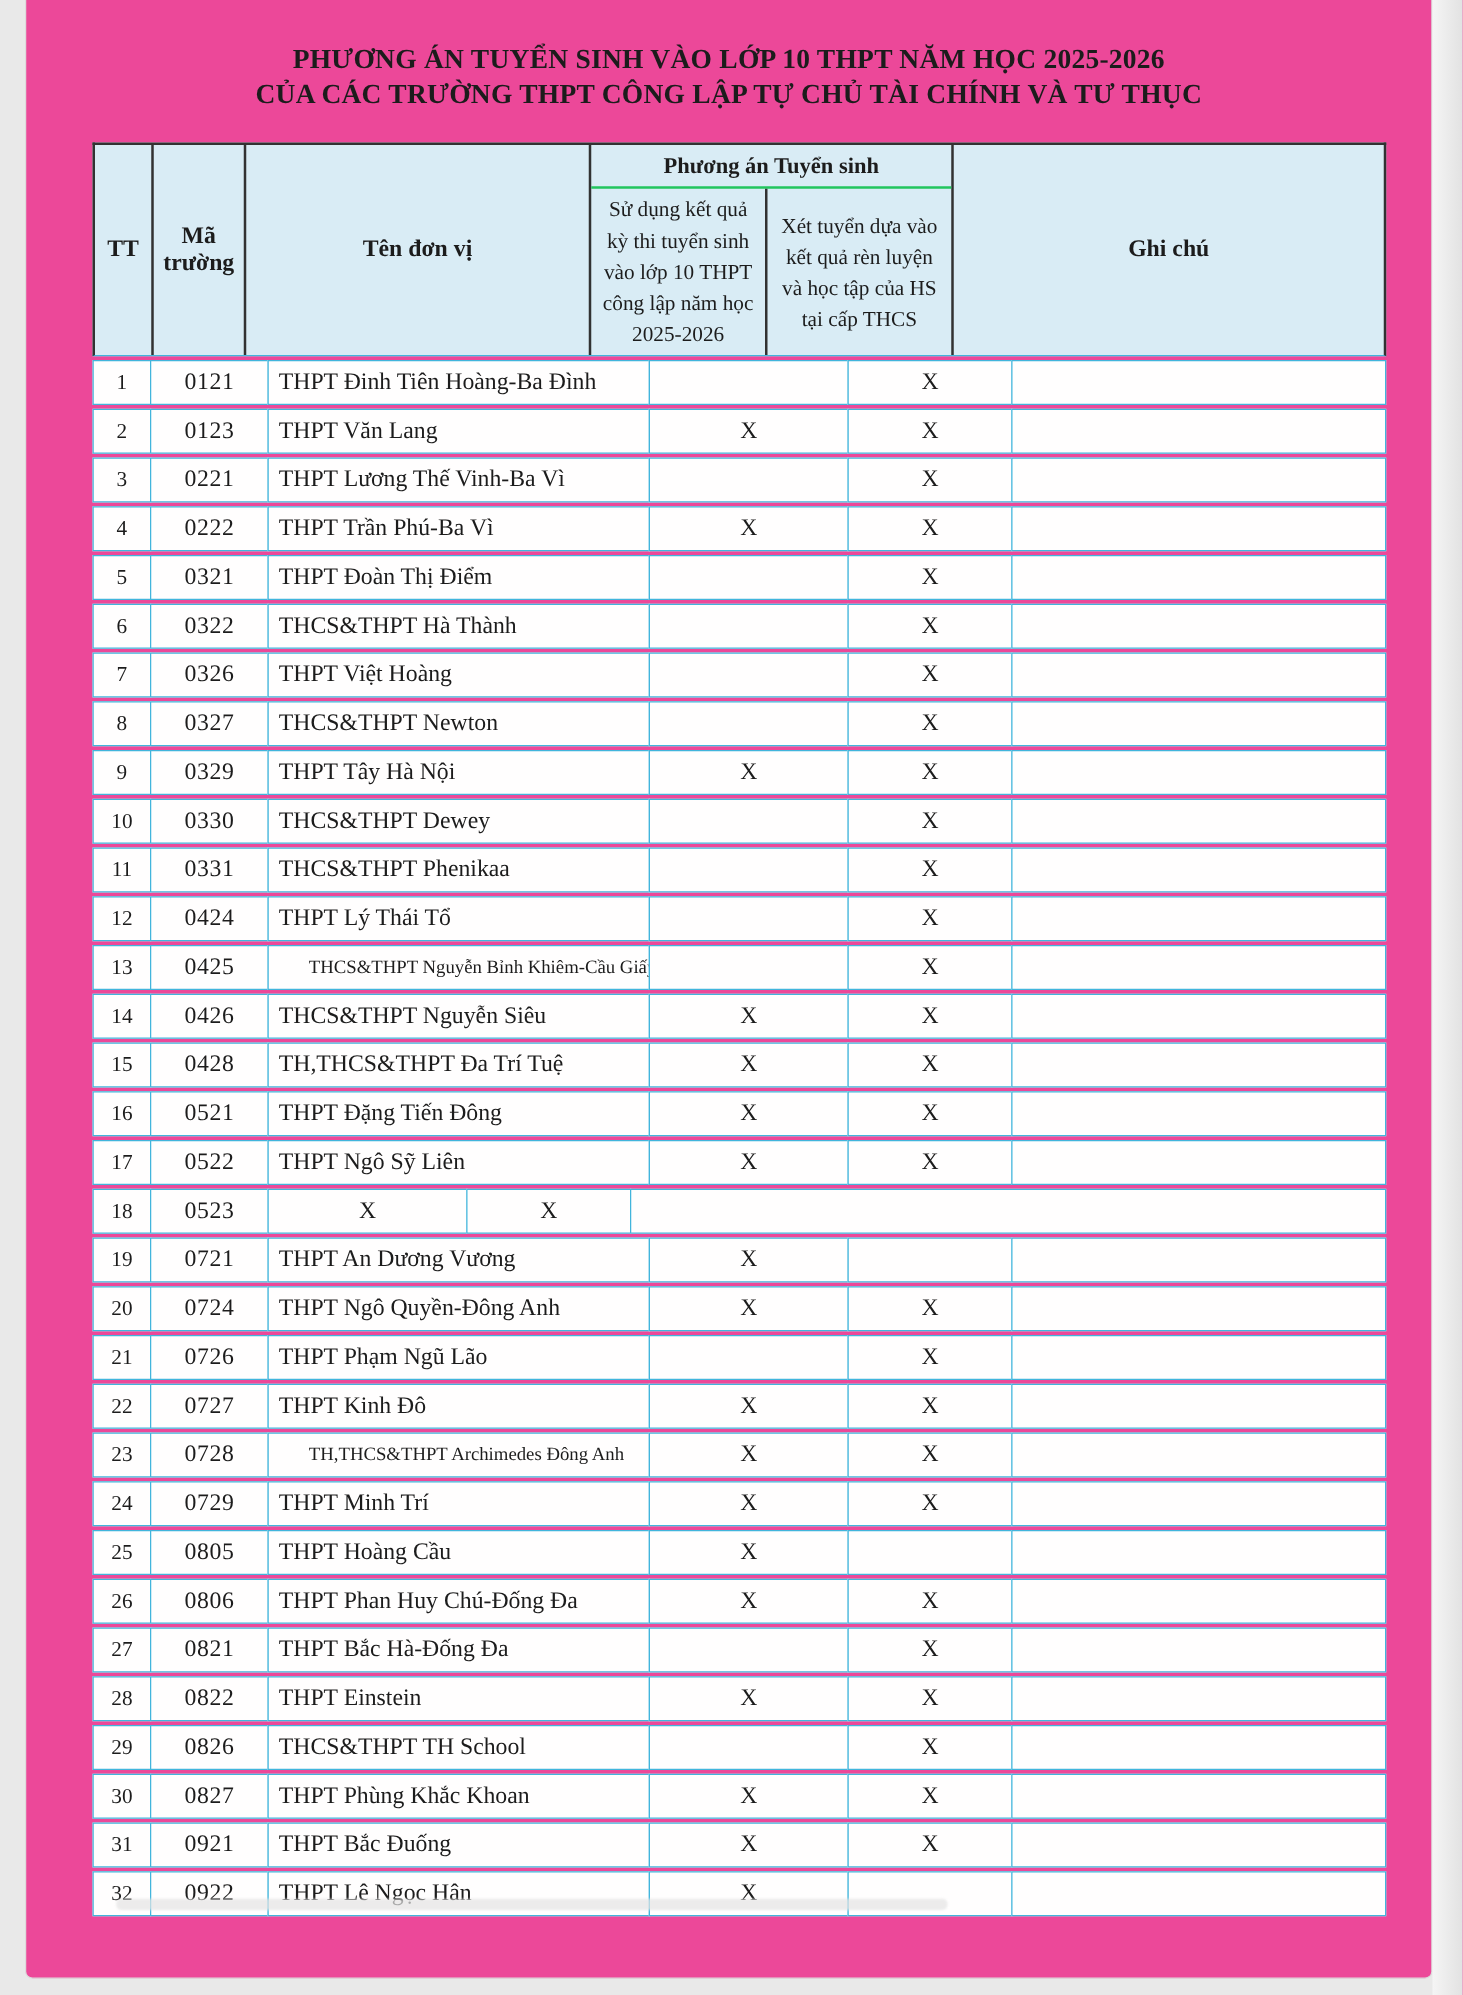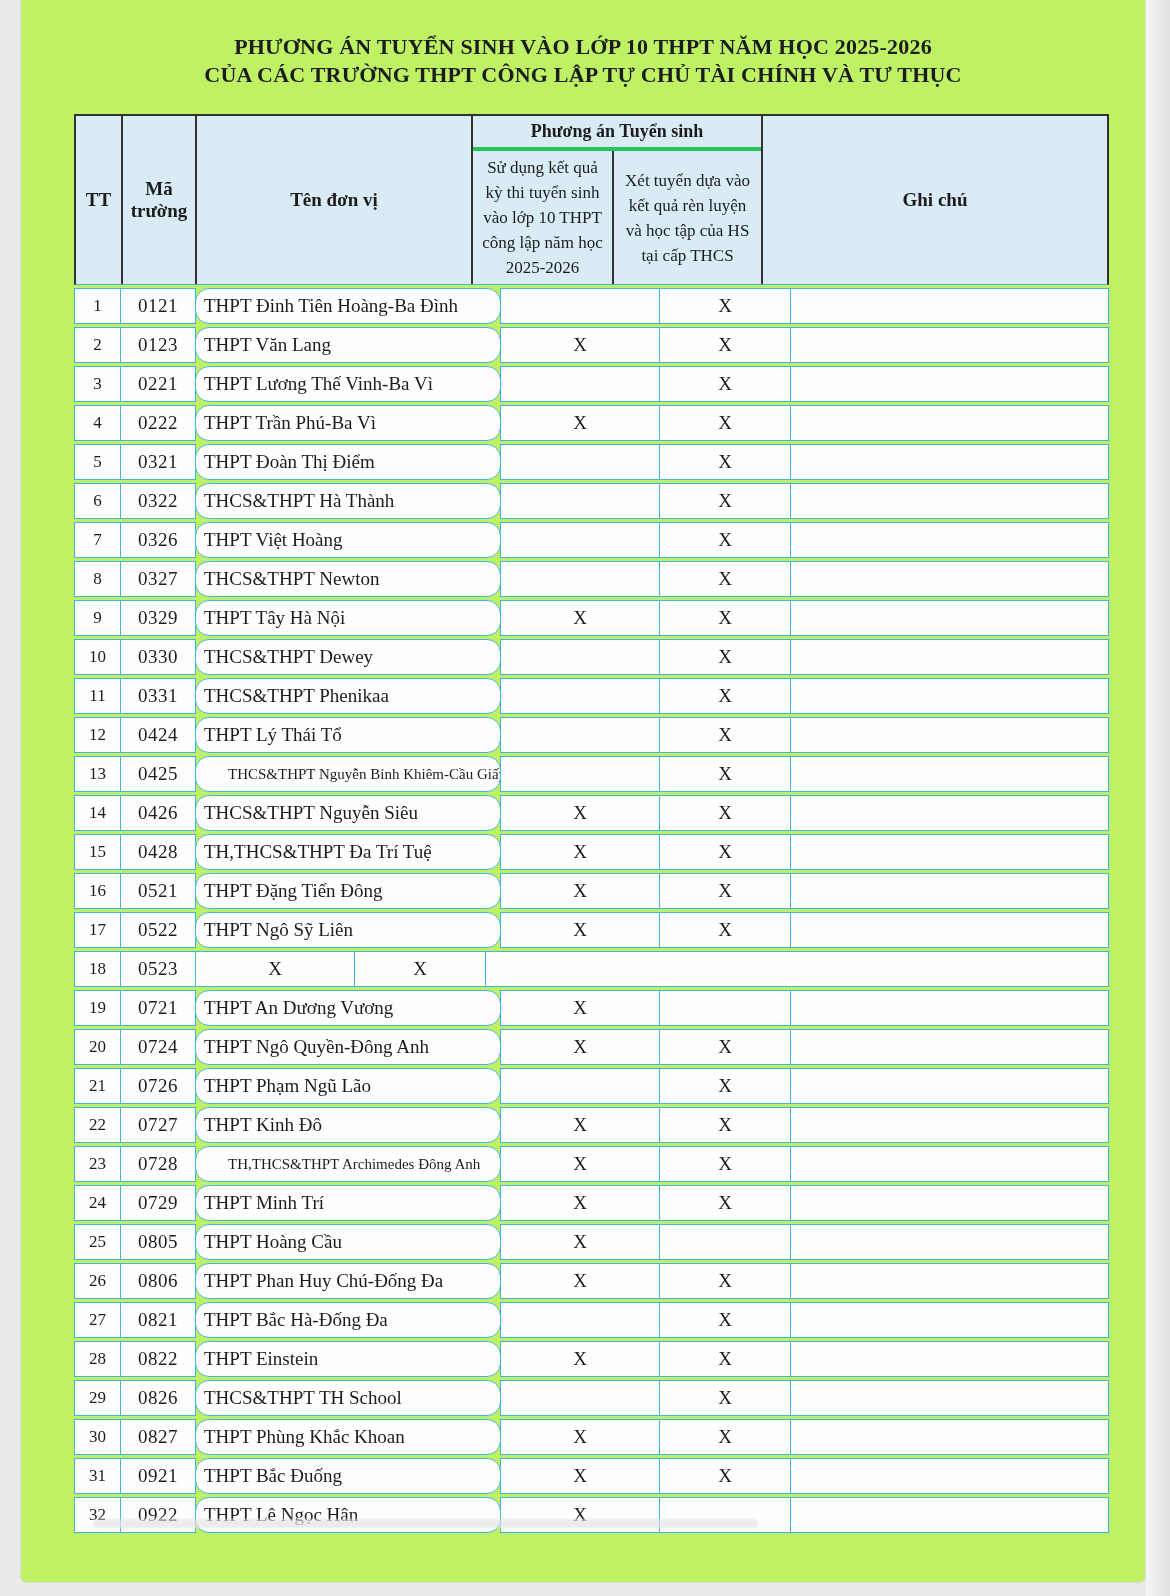--- a/index.html
+++ b/index.html
@@ -7,21 +7,21 @@
     width:1170px;height:1596px;
     background:#e9e9e9;
     font-family:"Liberation Serif","DejaVu Serif",serif;
     color:#1c1c1c;
     position:relative;
     overflow:hidden;
   }
   .doc{
     position:absolute;left:20px;top:0;
     width:1126px;height:1583px;
-    background:#bef264;
+    background:#ec4899;
     border:1px solid #dcdcdc;
     border-top:none;
     border-radius:0 0 6px 6px;
     box-sizing:border-box;
   }
   .edge-strip{
     position:absolute;right:0;top:0;width:24px;height:1596px;
     background:linear-gradient(90deg,#f5f5f5,#e2e2e2);
   }
   .title{
@@ -55,21 +55,21 @@
     padding:2px 4px;
   }
   .th:last-child{border-right:none;}
   .th-tt{width:47px;}
   .th-ma{width:74px;}
   .th-ten{width:276px;}
   .th-pa{width:290px;flex-direction:column;padding:0;align-items:stretch;}
   .th-ghi{flex:1;}
   .pa-top{
     height:37px;box-sizing:border-box;
-    border-bottom:4px solid #22c55e;
+    border-bottom:2px solid #22c55e;
     display:flex;align-items:center;justify-content:center;
     font-weight:bold;font-size:18px;
   }
   .pa-subs{flex:1;display:flex;}
   .pa-sub{
     box-sizing:border-box;
     display:flex;align-items:center;justify-content:center;
     text-align:center;
     font-weight:normal;
     font-size:17px;
@@ -89,22 +89,22 @@
     box-sizing:border-box;
     border:1px solid #42b5dc;
     display:flex;align-items:center;justify-content:center;
     font-size:19px;
     background:#fffefe;
     overflow:hidden;
     white-space:nowrap;
   }
   .cell + .cell{margin-left:-1px;}
   .c-tt{width:47px;font-size:17px;}
-  .c-code{width:76px;letter-spacing:.5px;}
-  .c-name{width:306px;justify-content:flex-start;padding-left:8px;border-radius:14px;}
+  .c-code{width:95px;letter-spacing:.5px;}
+  .c-name{width:306px;justify-content:flex-start;padding-left:8px;}
   .c-exam{width:160px;}
   .c-review{width:132px;}
   .c-note{flex:1;}
   .row.small .c-name{font-size:15px;padding-left:32px;}
   .smudge{
     position:absolute;left:72px;top:1519px;width:665px;height:9px;
     background:#e4e4e4;opacity:.7;border-radius:4px;
     filter:blur(1px);
   }
 </style>

